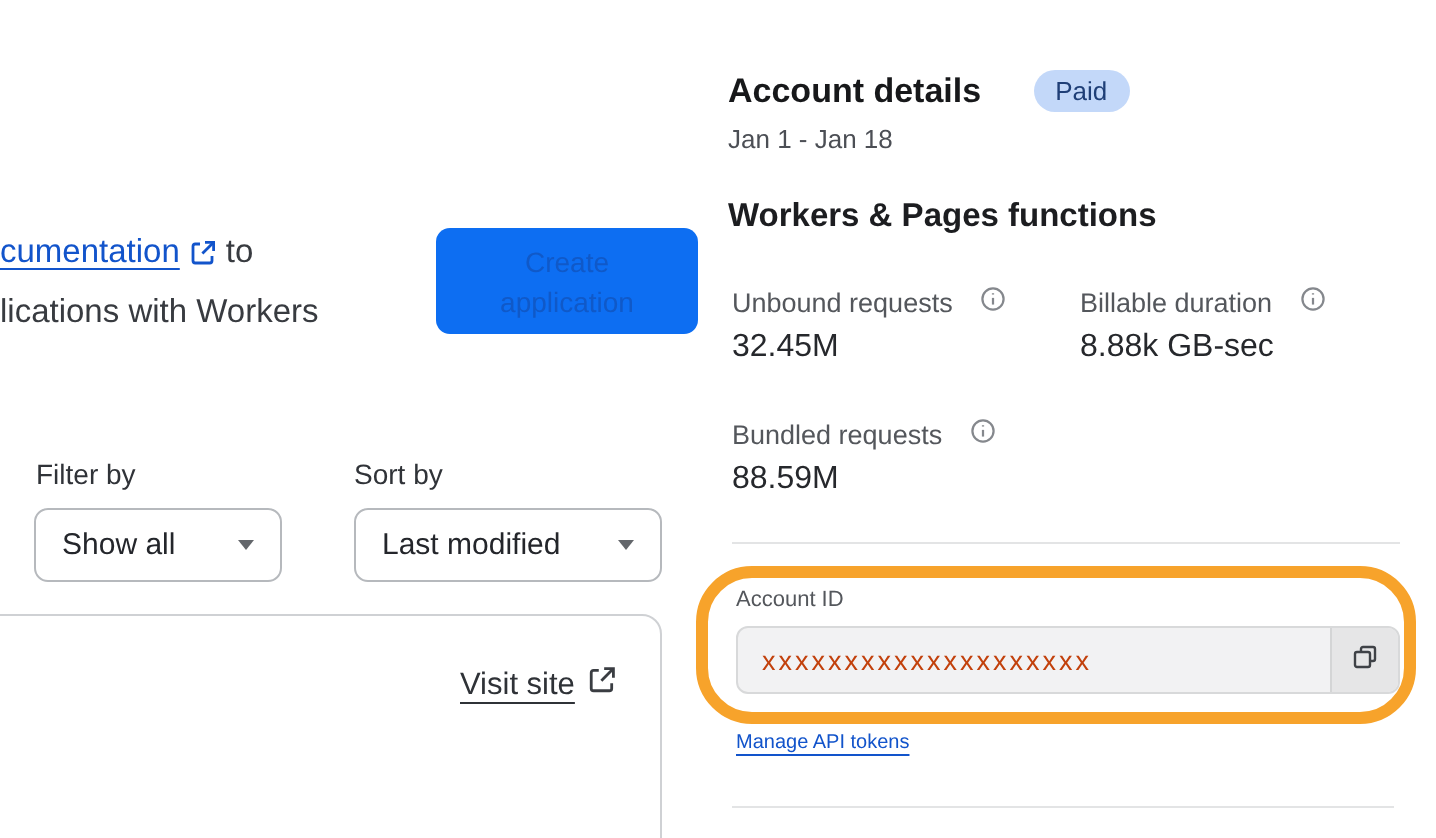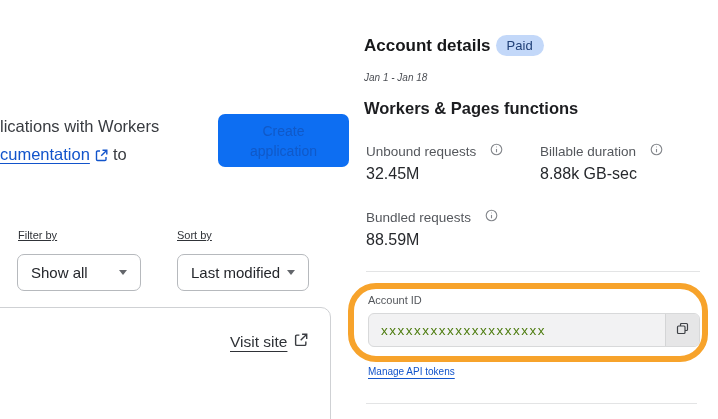--- a/index.html
+++ b/index.html
@@ -45,37 +45,37 @@
     background:var(--primary-blue);
     border:none;border-radius:7px;
     color:var(--button-text-blue);
     font-family:inherit;
     font-size:14px;line-height:20px;
     text-align:center;cursor:pointer;
     padding:6px 10px;
   }
 
   .field-label{
-    font-size:11px;color:#303338;text-decoration:underline;
+    font-size:14px;color:#303338;
   }
   .lbl-filter{left:18px;top:229px;}
   .lbl-sort{left:177px;top:229px;}
 
   .select{
     top:254px;height:37px;
     background:#fff;
     border:1px solid var(--border-gray);
     border-radius:7px;
     display:flex;align-items:center;
     padding:0 13px;
     font-size:15px;color:#24262b;
     cursor:pointer;
   }
   .select-filter{left:17px;width:124px;}
-  .select-sort{left:177px;width:132px;}
+  .select-sort{left:177px;width:154px;}
   .select .caret{
     margin-left:auto;
     width:0;height:0;
     border-left:4.5px solid transparent;
     border-right:4.5px solid transparent;
     border-top:5.5px solid #63666b;
   }
 
   .project-card{
     left:-30px;top:307px;width:361px;height:140px;
@@ -90,31 +90,31 @@
     cursor:pointer;
   }
   .visit-site .txt{
     text-decoration:underline;
     text-underline-offset:4px;
   }
 
   
   .acct-title-row{
     left:364px;top:35px;
-    display:flex;align-items:center;gap:5px;
+    display:flex;align-items:center;gap:26px;
   }
   .acct-title{font-size:17px;font-weight:bold;color:#17181a;}
   .badge{
     background:var(--badge-bg);
     color:var(--badge-text);
     font-size:13px;
     padding:3px 11px;
     border-radius:999px;
   }
-  .date-range{left:364px;top:72px;font-size:10px;color:#4c4f55;font-style:italic;}
+  .date-range{left:364px;top:62px;font-size:13px;color:#4c4f55;}
   .section-title{left:364px;top:99px;font-size:16.5px;font-weight:bold;color:#1c1d20;}
 
   .metric{width:170px;}
   .metric .m-label{
     display:flex;align-items:center;gap:14px;
     font-size:13.5px;color:var(--text-gray);
     white-space:nowrap;
   }
   .metric .m-value{margin-top:6px;font-size:16px;color:var(--text-dark);}
   .metric-0{left:366px;top:143px;}
@@ -140,21 +140,21 @@
     border:1px solid #d8d9da;
     border-radius:6px;
     display:flex;align-items:center;
     overflow:hidden;
   }
   .acct-id-value{
     flex:1;
     border:none;background:transparent;outline:none;
     font-family:inherit;
     padding:0 12px;
-    font-size:13.5px;letter-spacing:1.5px;color:#4d7c0f;
+    font-size:13.5px;letter-spacing:1.5px;color:#c2410c;
   }
   .copy-btn{
     width:34px;height:100%;
     background:#e6e6e7;
     border:none;border-left:1px solid #d4d5d6;
     display:flex;align-items:center;justify-content:center;
     cursor:pointer;
   }
 
   .manage-link{
@@ -162,29 +162,29 @@
     font-size:10px;color:var(--link-blue);
     text-decoration:underline;
     text-underline-offset:3px;
     cursor:pointer;
   }
 </style>
 </head>
 <body>
 
 <div class="abs intro">
-  <div>
-    <span>lications with Workers</span>
-  </div>
   <div>
     <span class="intro-link">cumentation</span><span class="ext-icon"><svg width="13" height="13" viewBox="0 0 13 13" fill="none" stroke="#1254cb" stroke-width="1.4">
           <path d="M5 2 H2.6 C1.9 2 1.5 2.4 1.5 3.1 V10.4 C1.5 11.1 1.9 11.5 2.6 11.5 H9.9 C10.6 11.5 11 11.1 11 10.4 V8"></path>
           <path d="M7.5 1.2 H11.8 V5.5"></path>
           <path d="M11.6 1.4 L6.2 6.8"></path>
         </svg></span><span class="intro-after">to</span>
+  </div>
+  <div>
+    <span>lications with Workers</span>
   </div>
 </div>
 
 <button class="abs create-btn">Create application</button>
 
 <div class="abs field-label lbl-filter">Filter by</div>
 <div class="abs select select-filter">
   <span>Show all</span>
   <span class="caret"></span>
 </div>

